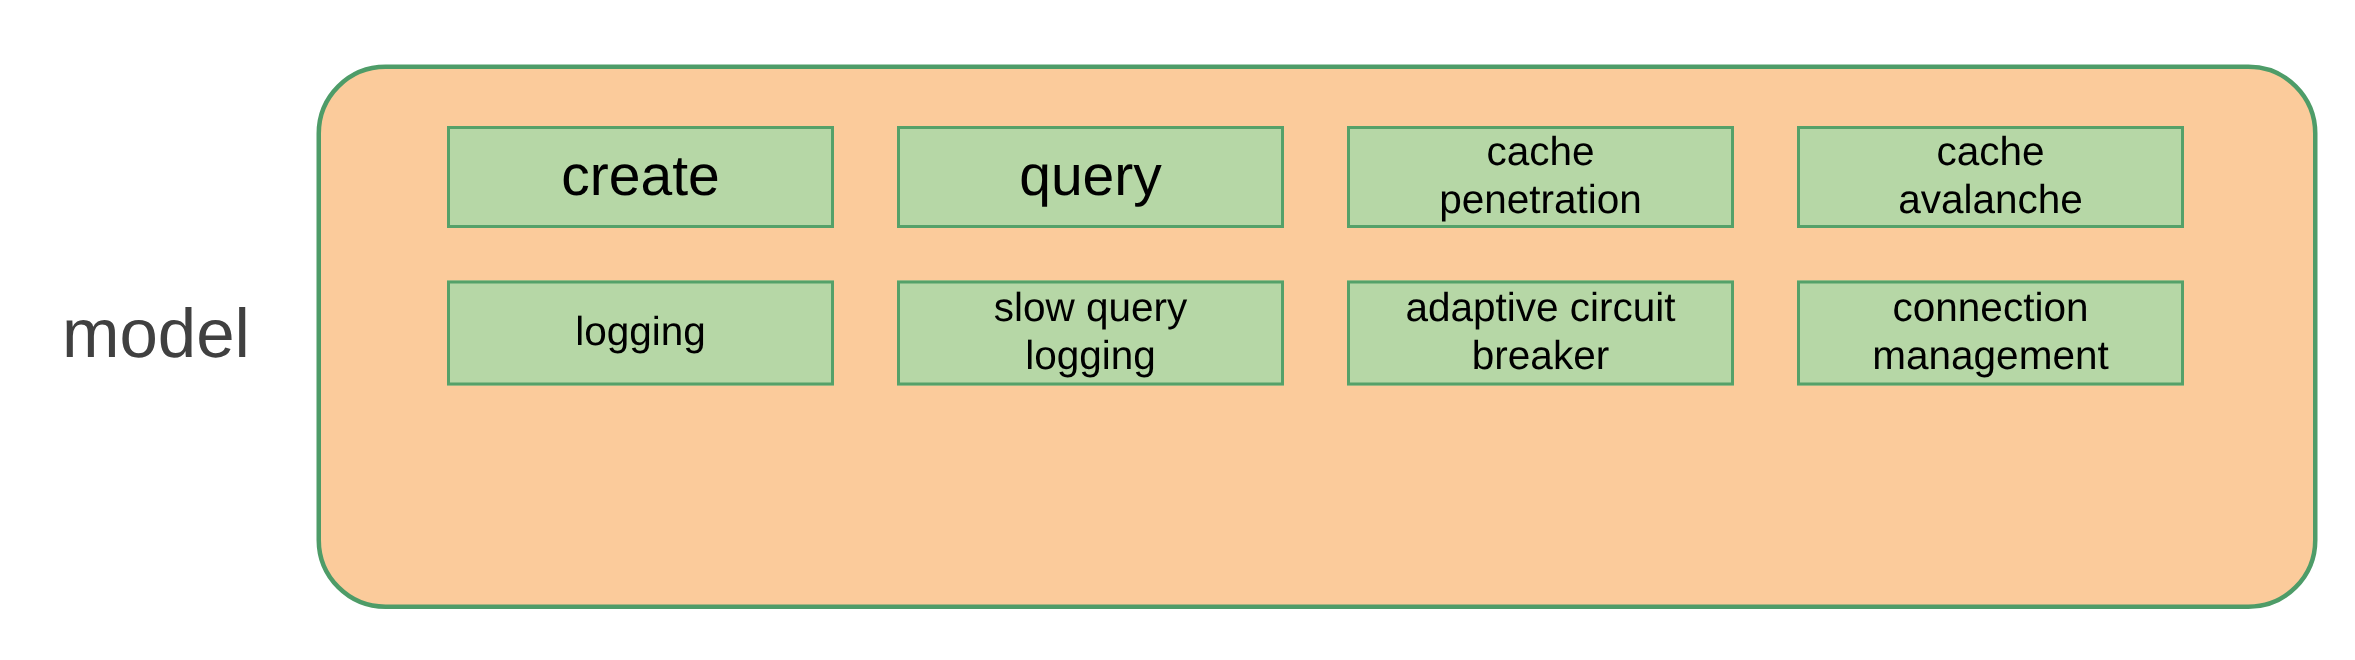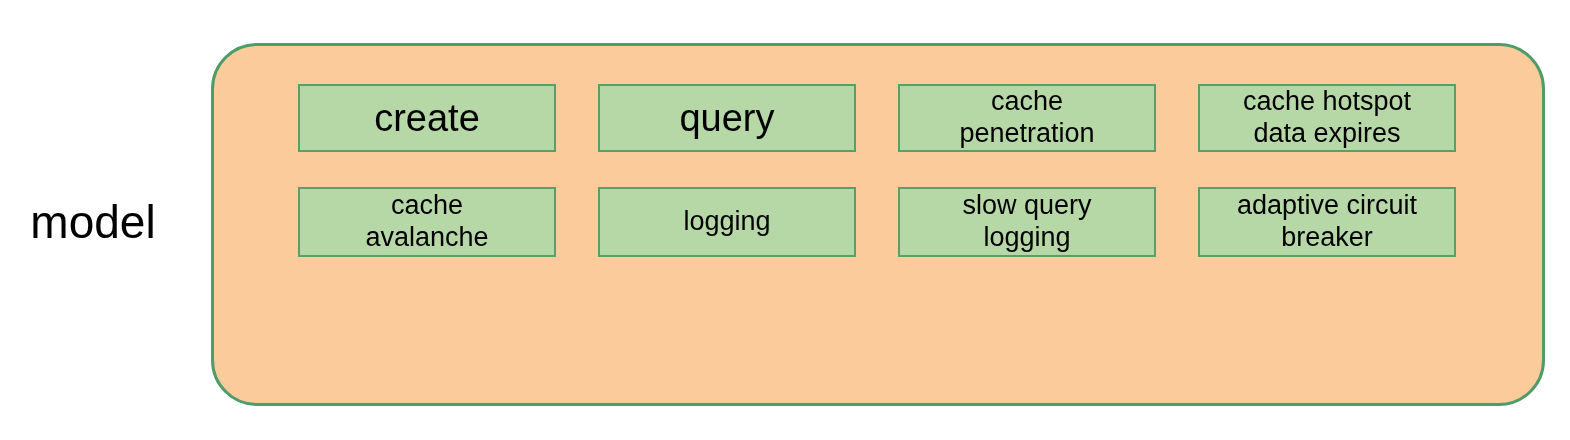--- a/index.html
+++ b/index.html
@@ -12,27 +12,27 @@
     color: #000000;
     overflow: hidden;
   }
   .stage {
     position: relative;
     width: 1570px;
     height: 440px;
   }
   .model-label {
     position: absolute;
-    left: 4px;
+    left: 15px;
     top: 196px;
     width: 178px;
     text-align: center;
     font-size: 46px;
     line-height: 1.15;
-    color: #000000;
+    color: #404040;
   }
   .container {
     position: absolute;
     left: 211px;
     top: 43px;
     width: 1334px;
     height: 363px;
     box-sizing: border-box;
     background: #FBCB9B;
     border: 3px solid #4E9C68;
@@ -75,27 +75,27 @@
   <div class="model-label">model</div>
 
   <div class="container">
     <div class="grid">
 
       <div class="node header">create</div>
       <div class="node header">query</div>
 
       <div class="node item">cache
 penetration</div>
-      <div class="node item">cache hotspot
-data expires</div>
       <div class="node item">cache
 avalanche</div>
 
       <div class="node item">logging</div>
       <div class="node item">slow query
 logging</div>
       <div class="node item">adaptive circuit
 breaker</div>
+      <div class="node item">connection
+management</div>
 
     </div>
   </div>
 
 </div>
 
 </body></html>

